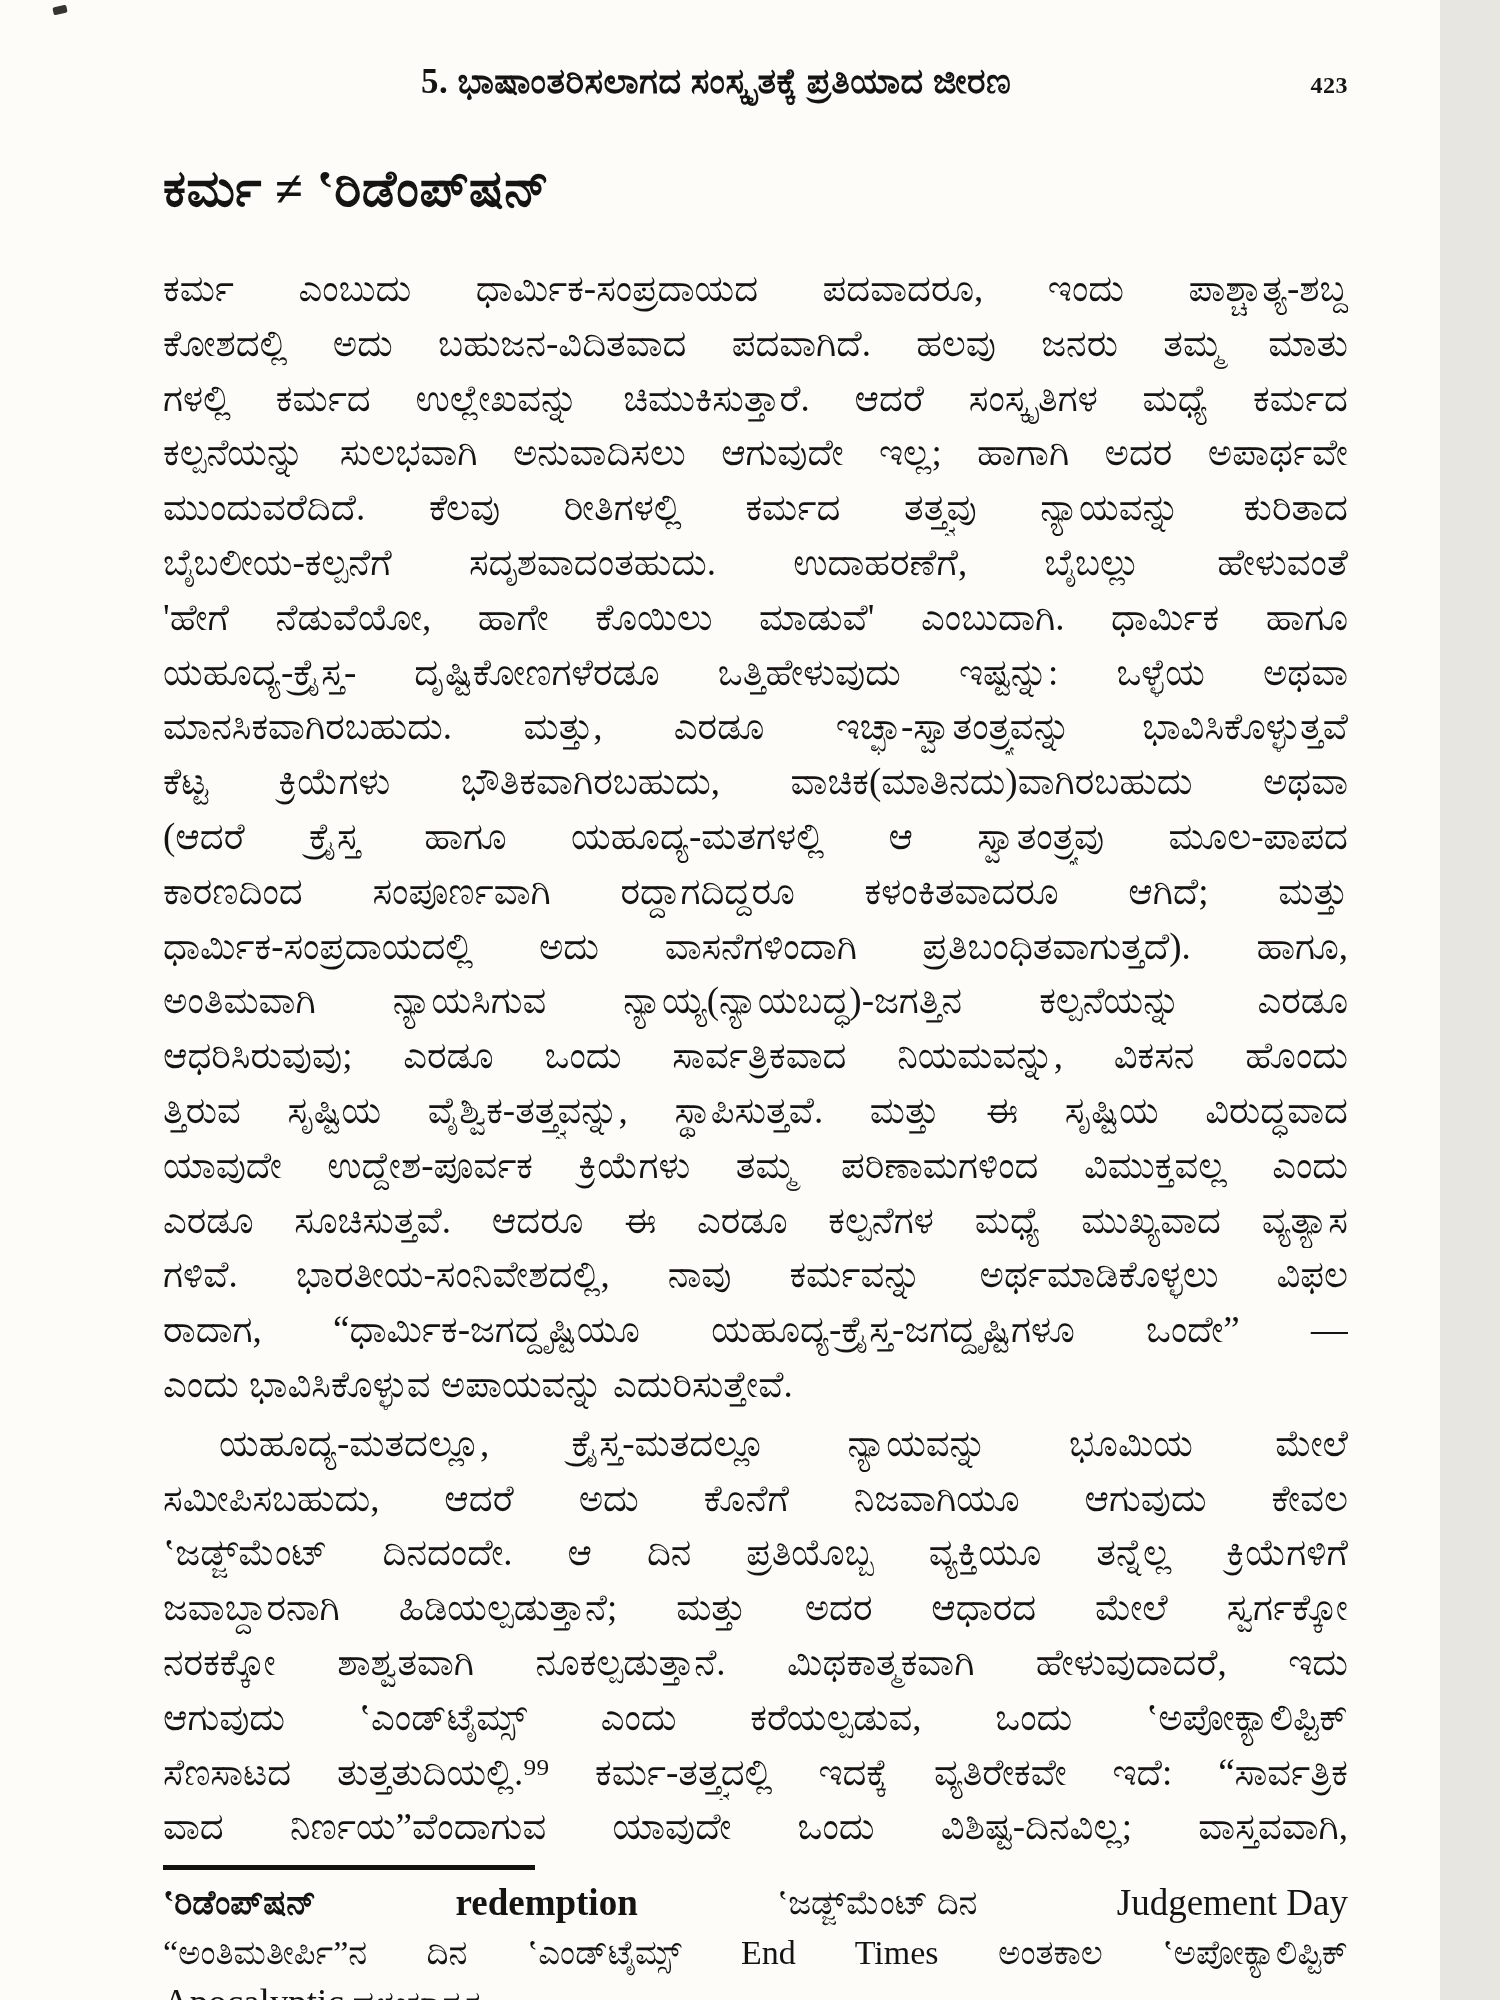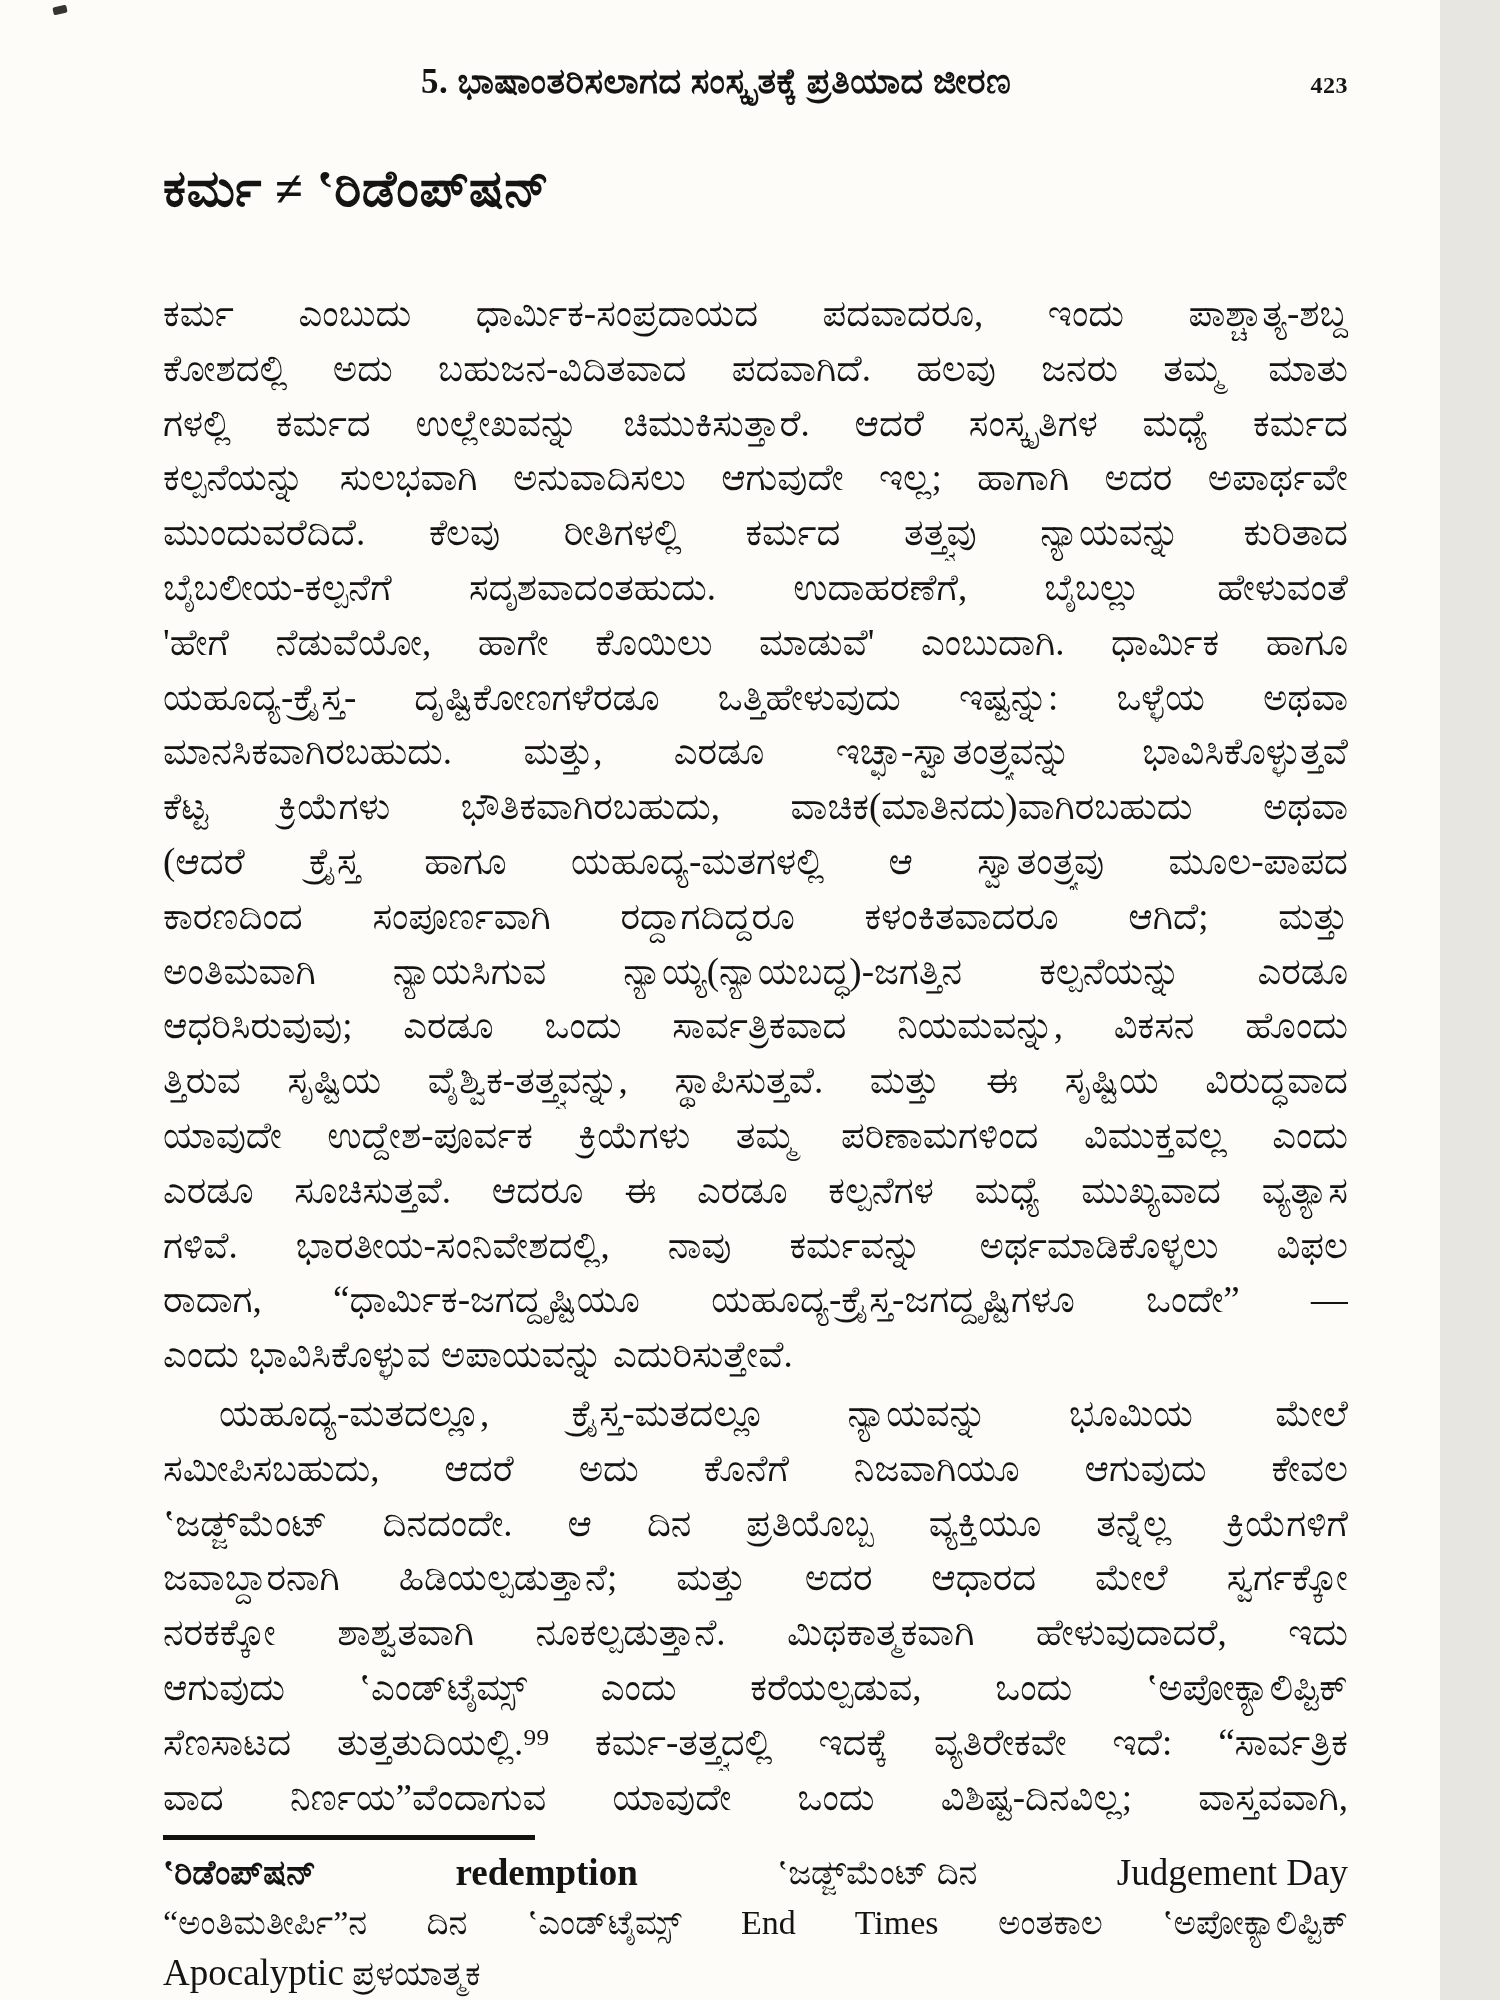--- a/index.html
+++ b/index.html
@@ -34,21 +34,21 @@
     margin-left:auto;
     font-weight:bold;
     font-size:24px;
   }
   .section-heading{
     margin-top:58px;
     font-size:51px;
     font-weight:bold;
     letter-spacing:.5px;
   }
-  .body-text{margin-top:68px;}
+  .body-text{margin-top:43px;}
   .text-line{
     font-size:37px;
     line-height:54.8px;
     text-align:justify;
     text-align-last:justify;
     word-spacing:1px;
     white-space:nowrap;      
     overflow:hidden;
   }
   .text-line.no-just{text-align-last:left;}
@@ -96,20 +96,21 @@
           <div class="text-line">ಗಳಲ್ಲಿ ಕರ್ಮದ ಉಲ್ಲೇಖವನ್ನು ಚಿಮುಕಿಸುತ್ತಾರೆ. ಆದರೆ ಸಂಸ್ಕೃತಿಗಳ ಮಧ್ಯೆ ಕರ್ಮದ</div>
           <div class="text-line">ಕಲ್ಪನೆಯನ್ನು ಸುಲಭವಾಗಿ ಅನುವಾದಿಸಲು ಆಗುವುದೇ ಇಲ್ಲ; ಹಾಗಾಗಿ ಅದರ ಅಪಾರ್ಥವೇ</div>
           <div class="text-line">ಮುಂದುವರೆದಿದೆ. ಕೆಲವು ರೀತಿಗಳಲ್ಲಿ ಕರ್ಮದ ತತ್ತ್ವವು ನ್ಯಾಯವನ್ನು ಕುರಿತಾದ</div>
           <div class="text-line">ಬೈಬಲೀಯ-ಕಲ್ಪನೆಗೆ ಸದೃಶವಾದಂತಹುದು. ಉದಾಹರಣೆಗೆ, ಬೈಬಲ್ಲು ಹೇಳುವಂತೆ</div>
           <div class="text-line">'ಹೇಗೆ ನೆಡುವೆಯೋ, ಹಾಗೇ ಕೊಯಿಲು ಮಾಡುವೆ' ಎಂಬುದಾಗಿ. ಧಾರ್ಮಿಕ ಹಾಗೂ</div>
           <div class="text-line">ಯಹೂದ್ಯ-ಕ್ರೈಸ್ತ- ದೃಷ್ಟಿಕೋಣಗಳೆರಡೂ ಒತ್ತಿಹೇಳುವುದು ಇಷ್ಟನ್ನು: ಒಳ್ಳೆಯ ಅಥವಾ</div>
           <div class="text-line">ಮಾನಸಿಕವಾಗಿರಬಹುದು. ಮತ್ತು, ಎರಡೂ ಇಚ್ಛಾ-ಸ್ವಾತಂತ್ರ್ಯವನ್ನು ಭಾವಿಸಿಕೊಳ್ಳುತ್ತವೆ</div>
           <div class="text-line">ಕೆಟ್ಟ ಕ್ರಿಯೆಗಳು ಭೌತಿಕವಾಗಿರಬಹುದು, ವಾಚಿಕ(ಮಾತಿನದು)ವಾಗಿರಬಹುದು ಅಥವಾ</div>
           <div class="text-line">(ಆದರೆ ಕ್ರೈಸ್ತ ಹಾಗೂ ಯಹೂದ್ಯ-ಮತಗಳಲ್ಲಿ ಆ ಸ್ವಾತಂತ್ರ್ಯವು ಮೂಲ-ಪಾಪದ</div>
           <div class="text-line">ಕಾರಣದಿಂದ ಸಂಪೂರ್ಣವಾಗಿ ರದ್ದಾಗದಿದ್ದರೂ ಕಳಂಕಿತವಾದರೂ ಆಗಿದೆ; ಮತ್ತು</div>
+          <div class="text-line">ಧಾರ್ಮಿಕ-ಸಂಪ್ರದಾಯದಲ್ಲಿ ಅದು ವಾಸನೆಗಳಿಂದಾಗಿ ಪ್ರತಿಬಂಧಿತವಾಗುತ್ತದೆ). ಹಾಗೂ,</div>
           <div class="text-line">ಅಂತಿಮವಾಗಿ ನ್ಯಾಯಸಿಗುವ ನ್ಯಾಯ್ಯ(ನ್ಯಾಯಬದ್ಧ)-ಜಗತ್ತಿನ ಕಲ್ಪನೆಯನ್ನು ಎರಡೂ</div>
           <div class="text-line">ಆಧರಿಸಿರುವುವು; ಎರಡೂ ಒಂದು ಸಾರ್ವತ್ರಿಕವಾದ ನಿಯಮವನ್ನು, ವಿಕಸನ ಹೊಂದು</div>
           <div class="text-line">ತ್ತಿರುವ ಸೃಷ್ಟಿಯ ವೈಶ್ವಿಕ-ತತ್ತ್ವವನ್ನು, ಸ್ಥಾಪಿಸುತ್ತವೆ. ಮತ್ತು ಈ ಸೃಷ್ಟಿಯ ವಿರುದ್ಧವಾದ</div>
           <div class="text-line">ಯಾವುದೇ ಉದ್ದೇಶ-ಪೂರ್ವಕ ಕ್ರಿಯೆಗಳು ತಮ್ಮ ಪರಿಣಾಮಗಳಿಂದ ವಿಮುಕ್ತವಲ್ಲ ಎಂದು</div>
           <div class="text-line">ಎರಡೂ ಸೂಚಿಸುತ್ತವೆ. ಆದರೂ ಈ ಎರಡೂ ಕಲ್ಪನೆಗಳ ಮಧ್ಯೆ ಮುಖ್ಯವಾದ ವ್ಯತ್ಯಾಸ</div>
           <div class="text-line">ಗಳಿವೆ. ಭಾರತೀಯ-ಸಂನಿವೇಶದಲ್ಲಿ, ನಾವು ಕರ್ಮವನ್ನು ಅರ್ಥಮಾಡಿಕೊಳ್ಳಲು ವಿಫಲ</div>
           <div class="text-line">ರಾದಾಗ, “ಧಾರ್ಮಿಕ-ಜಗದ್ದೃಷ್ಟಿಯೂ ಯಹೂದ್ಯ-ಕ್ರೈಸ್ತ-ಜಗದ್ದೃಷ್ಟಿಗಳೂ ಒಂದೇ” —</div>
           <div class="text-line no-just">ಎಂದು ಭಾವಿಸಿಕೊಳ್ಳುವ ಅಪಾಯವನ್ನು ಎದುರಿಸುತ್ತೇವೆ.</div>
         </div>
       <div class="para para-2">

